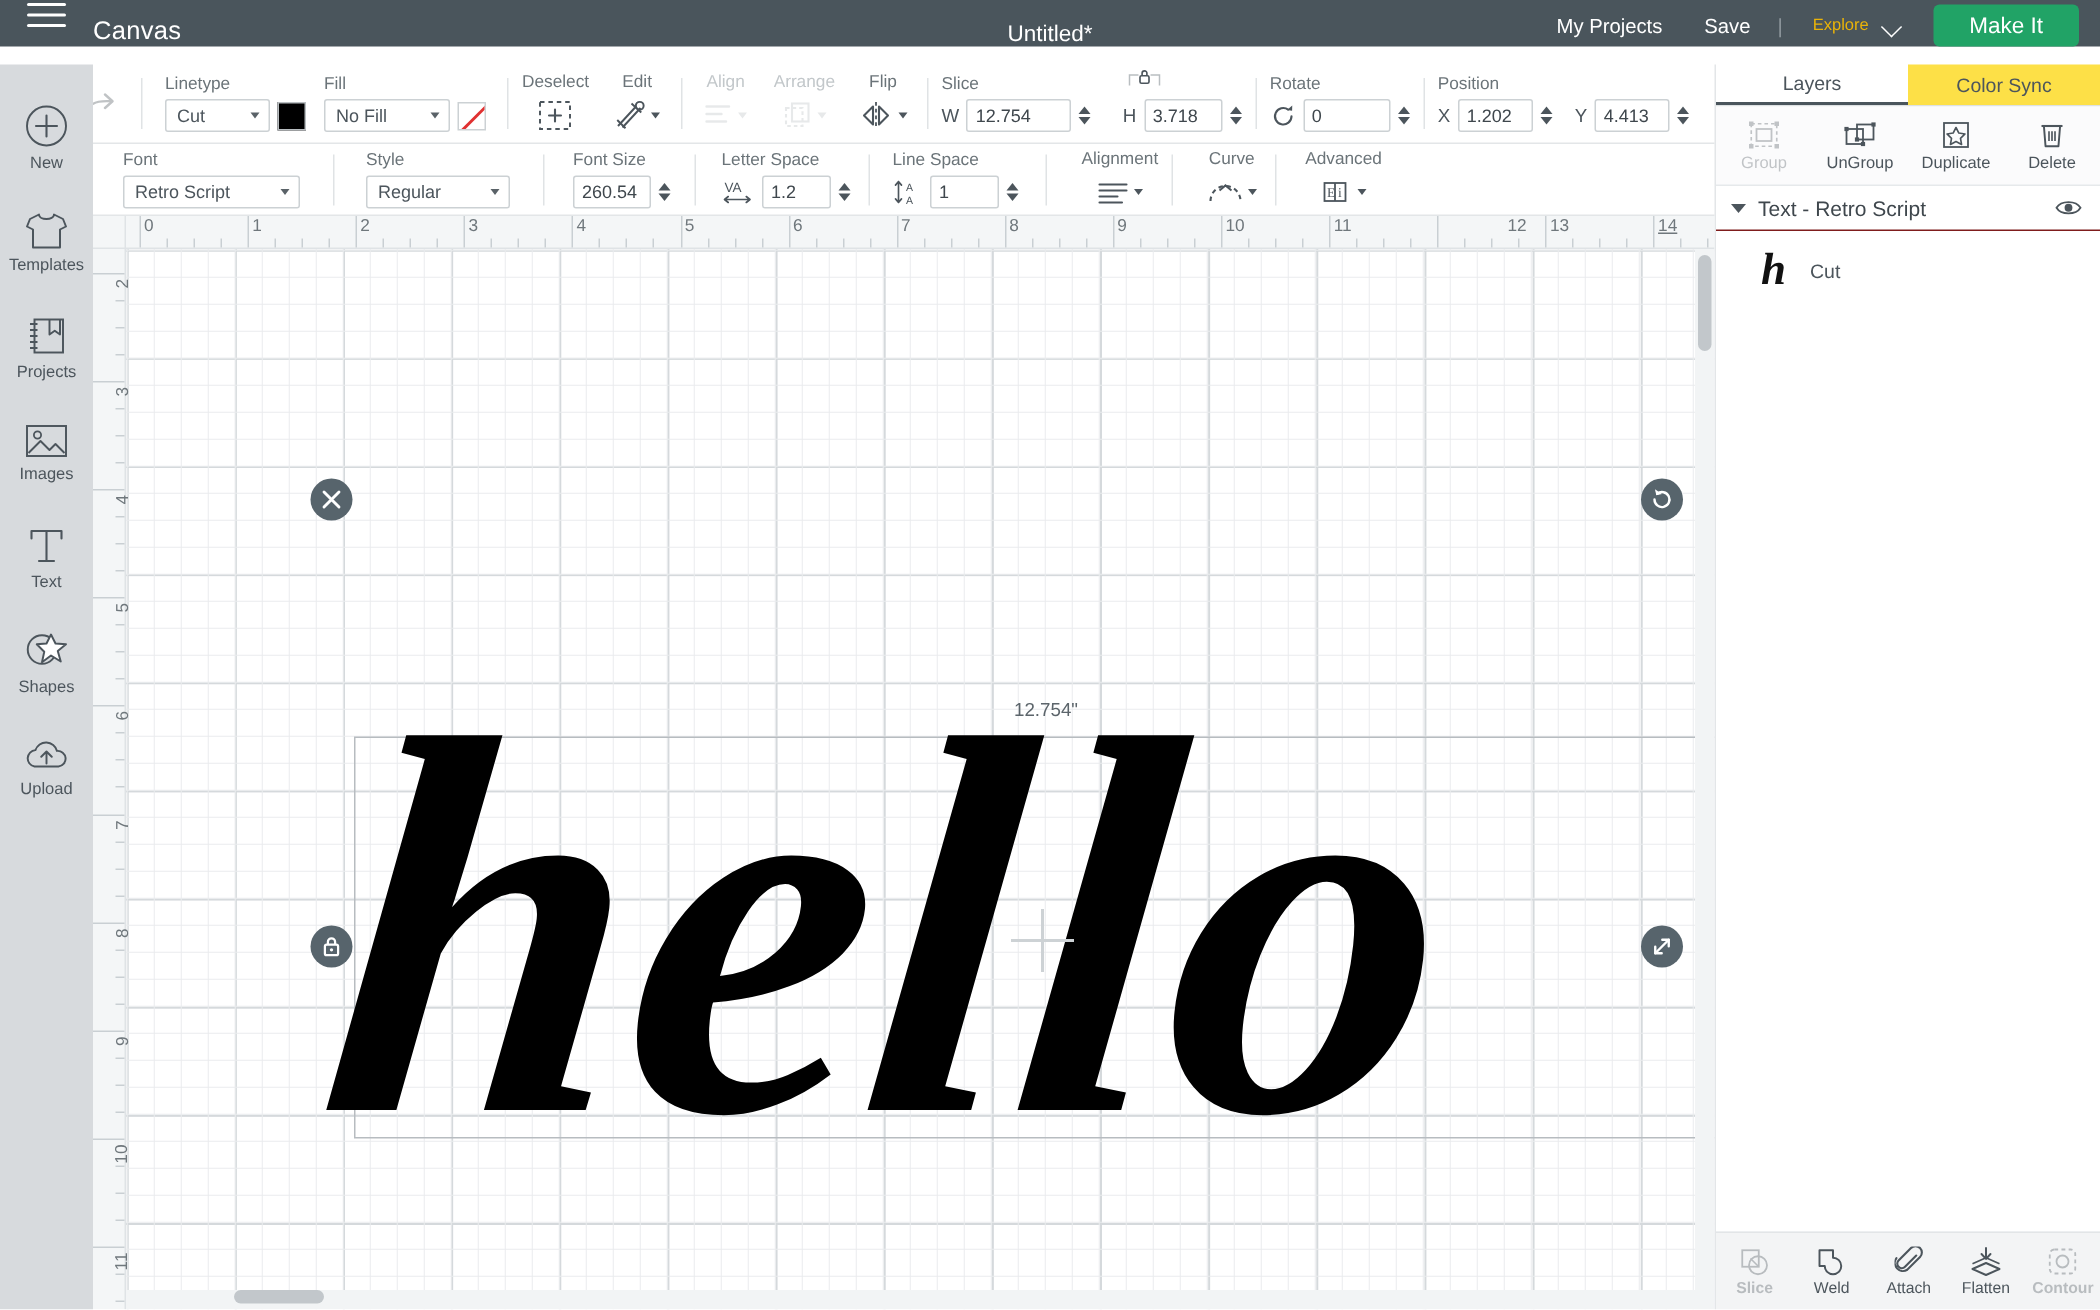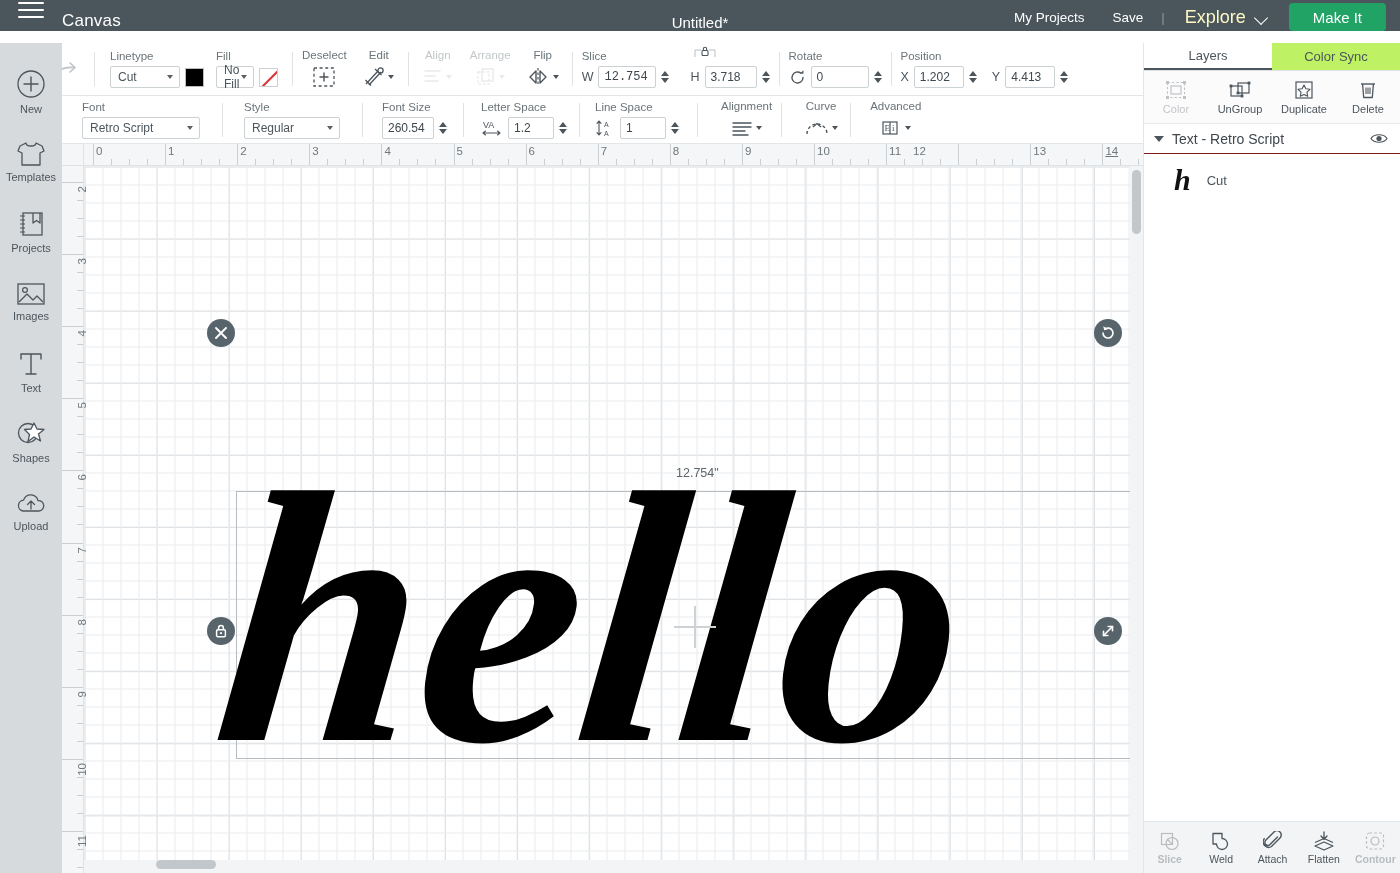--- a/index.html
+++ b/index.html
@@ -183,21 +183,21 @@
   .sb-h-track{position:absolute;left:22px;bottom:0;height:13px;width:1059px;background:#f2f4f5;z-index:11;}
 
   
   .rpanel{
     position:absolute;top:43px;right:0;width:257px;height:830px;background:#fff;
     border-left:1px solid #e3e6e8;
   }
   .rtabs{display:flex;height:28px;border-bottom:1px solid #dde1e3;}
   .rtab{
     flex:1;display:flex;align-items:center;justify-content:center;font-size:13px;
-    color:#4c555c;cursor:pointer;background:#bef264;
+    color:#4c555c;cursor:pointer;background:#fde047;
   }
   .rtab.active{background:#fff;border-bottom:2px solid #4a555c;}
   .rtools{
     display:flex;height:53px;border-bottom:1px solid #e6e9eb;background:#fbfbfc;
   }
   .rtool{
     flex:1;display:flex;flex-direction:column;align-items:center;justify-content:center;
     gap:3px;cursor:pointer;
   }
   .rtool .lbl{font-size:11px;color:#4c555c;}
@@ -247,21 +247,21 @@
         <i></i>
         <i></i>
     </div>
     <div class="app-title">Canvas</div>
     <div class="doc-title">Untitled*</div>
     <div class="hdr-right">
       <span class="hdr-link">My Projects</span>
       <span class="hdr-link">Save</span>
       <span class="hdr-sep">|</span>
       <span class="explore-wrap">
-        <span style="color:#fef9c3;font-size:18px;">Explore</span>
+        <span style="color:#eab308;font-size:11px;">Explore</span>
         <span class="chev"></span>
       </span>
       <button class="makeit">Make It</button>
     </div>
   </div>
 
   <div class="toolbar">
     <div class="tb-group" style="padding-left:18px;align-items:center;">
       <span class="iconbtn" style="min-width:32px;">
         <span class="gly">
@@ -289,21 +289,21 @@
           <span>Cut</span>
           <span class="car"></span>
         </span>
         <span class="swatch"></span>
       </span>
     </div>
 
     <div class="fld">
       <span class="fld-label">Fill</span>
       <span class="fld-row">
-        <span class="select" style="width:38px;">
+        <span class="select" style="width:84px;">
           <span>No Fill</span>
           <span class="car"></span>
         </span>
         <span class="nofill"></span>
       </span>
     </div>
     <div class="tb-div" style="margin-left:8px;"></div>
 
     <div class="fld" style="align-items:center;">
       <span class="fld-label">Deselect</span>
@@ -369,21 +369,21 @@
         </span>
         <span class="caretsm"></span>
       </span>
     </div>
     <div class="tb-div"></div>
 
     <div class="fld" style="position:relative;">
       <span class="fld-label">Slice</span>
       <span class="fld-row">
         <span class="axis-lbl">W</span>
-        <span class="numbox" style="width:58px;font-family:Liberation Mono, monospace;">12.754</span>
+        <span class="numbox" style="width:70px;">12.754</span>
         <span class="spin">
             <i class="up"></i>
             <i class="dn"></i>
           </span>
         <span class="lockmini" style="left:auto;right:58px;top:2px;transform:none;">
           <svg width="26" height="14" viewBox="0 0 26 14">
               <path d="M3 12 V5 H9" fill="none" stroke="#b9bec1" stroke-width="1"></path>
               <path d="M23 12 V5 H17" fill="none" stroke="#b9bec1" stroke-width="1"></path>
               <rect x="10" y="5.5" width="6" height="5" rx="1" fill="none" stroke="#4c555c" stroke-width="1.1"></rect>
               <path d="M11.4 5.5 V3.8 a1.6 1.6 0 0 1 3.2 0 V5.5" fill="none" stroke="#4c555c" stroke-width="1.1"></path>
@@ -707,21 +707,21 @@
         <div class="rh-num" style="left: 755px;">10</div>
         <div class="rh-tick" style="left: 770.025px; height: 6px;"></div>
         <div class="rh-tick" style="left: 788.05px; height: 6px;"></div>
         <div class="rh-tick" style="left: 806.075px; height: 6px;"></div>
         <div class="rh-tick" style="left: 824.1px; height: 22px;"></div>
         <div class="rh-num" style="left: 827.1px;">11</div>
         <div class="rh-tick" style="left: 842.125px; height: 6px;"></div>
         <div class="rh-tick" style="left: 860.15px; height: 6px;"></div>
         <div class="rh-tick" style="left: 878.175px; height: 6px;"></div>
         <div class="rh-tick" style="left: 896.2px; height: 22px;"></div>
-        <div class="rh-num" style="left: 851px;">12</div>
+        <div class="rh-num" style="left: 943px;">12</div>
         <div class="rh-tick" style="left: 914.225px; height: 6px;"></div>
         <div class="rh-tick" style="left: 932.25px; height: 6px;"></div>
         <div class="rh-tick" style="left: 950.275px; height: 6px;"></div>
         <div class="rh-tick" style="left: 968.3px; height: 22px;"></div>
         <div class="rh-num" style="left: 971.3px;">13</div>
         <div class="rh-tick" style="left: 986.325px; height: 6px;"></div>
         <div class="rh-tick" style="left: 1004.35px; height: 6px;"></div>
         <div class="rh-tick" style="left: 1022.38px; height: 6px;"></div>
         <div class="rh-tick" style="left: 1040.4px; height: 22px;"></div>
         <div class="rh-num" style="left: 1043.4px; text-decoration: underline;">14</div>
@@ -799,21 +799,21 @@
         <span>
           <svg width="22" height="20" viewBox="0 0 22 20">
               <rect x="2.5" y="2.5" width="17" height="15" fill="none" stroke="#4c555c" stroke-width="1.1" stroke-dasharray="2.4 2"></rect>
               <rect x="6" y="6" width="10" height="8" fill="none" stroke="#4c555c" stroke-width="1.2"></rect>
               <rect x="1" y="1" width="3" height="3" fill="#4c555c"></rect>
               <rect x="18" y="1" width="3" height="3" fill="#4c555c"></rect>
               <rect x="1" y="16" width="3" height="3" fill="#4c555c"></rect>
               <rect x="18" y="16" width="3" height="3" fill="#4c555c"></rect>
             </svg>
         </span>
-        <span class="lbl">Color</span>
+        <span class="lbl">Group</span>
       </div>
       <div class="rtool">
         <span>
           <svg width="22" height="20" viewBox="0 0 22 20">
               <rect x="2" y="6" width="11" height="10" fill="none" stroke="#4c555c" stroke-width="1.2"></rect>
               <rect x="9" y="3" width="11" height="10" fill="none" stroke="#4c555c" stroke-width="1.2"></rect>
               <rect x="0.6" y="4.6" width="2.8" height="2.8" fill="#4c555c"></rect>
               <rect x="11.6" y="14.6" width="2.8" height="2.8" fill="#4c555c"></rect>
               <rect x="18.6" y="1.6" width="2.8" height="2.8" fill="#4c555c"></rect>
               <rect x="7.6" y="11.6" width="2.8" height="2.8" fill="#4c555c"></rect>

